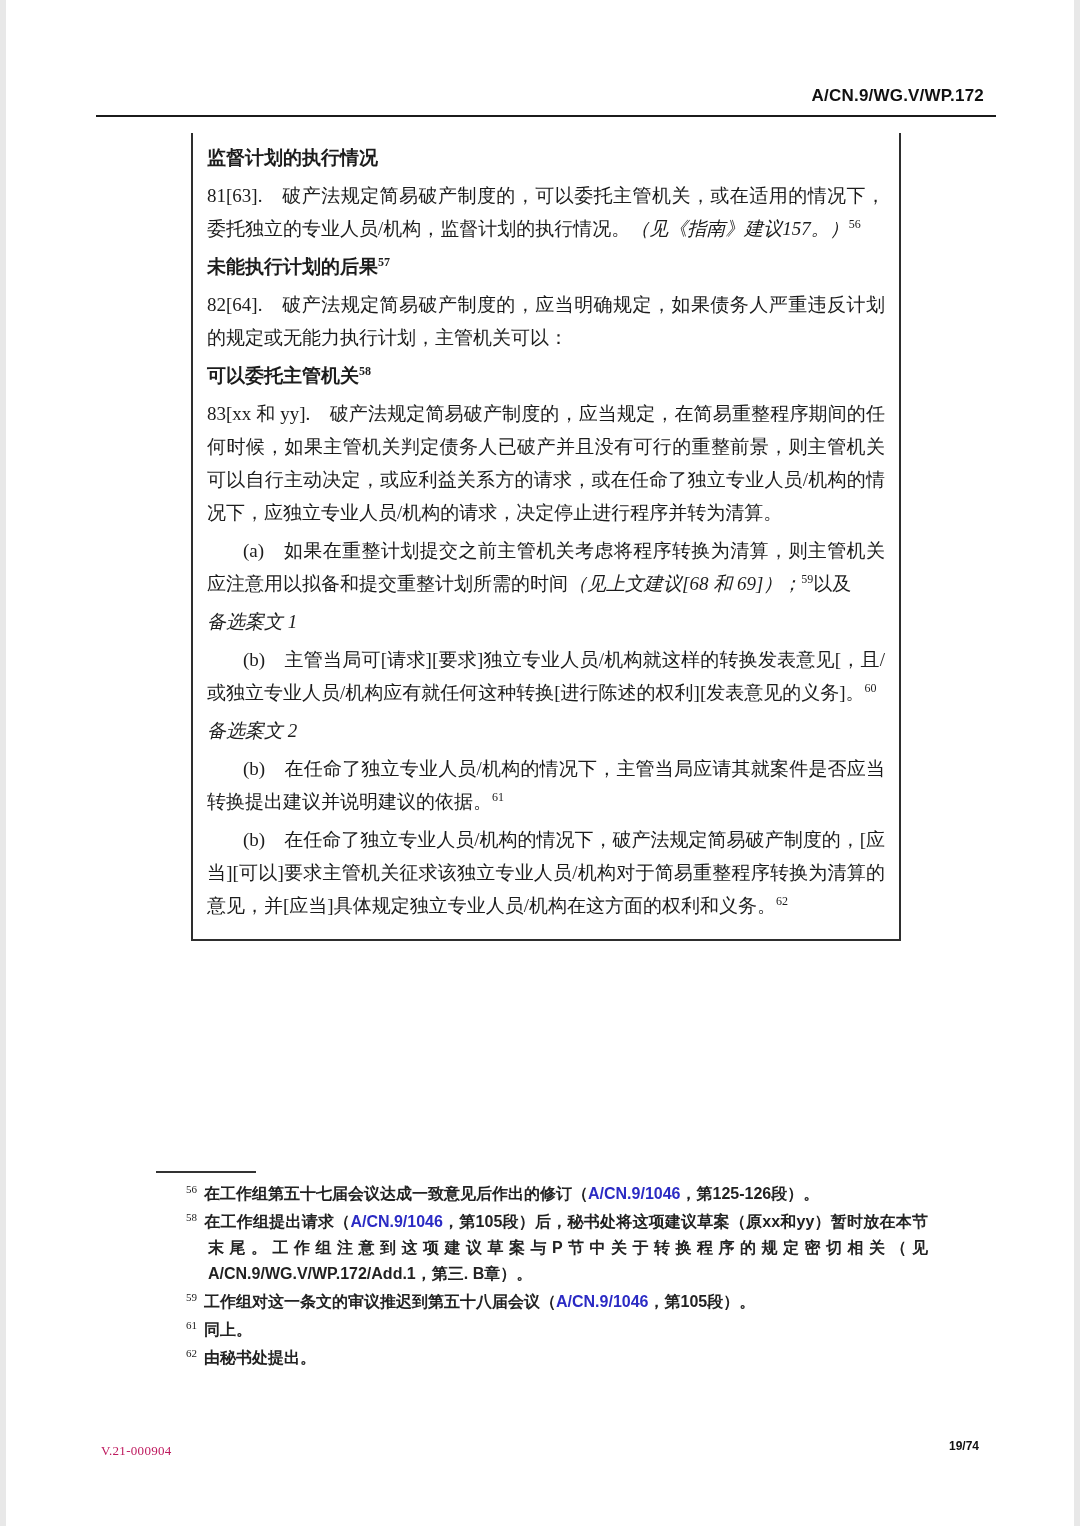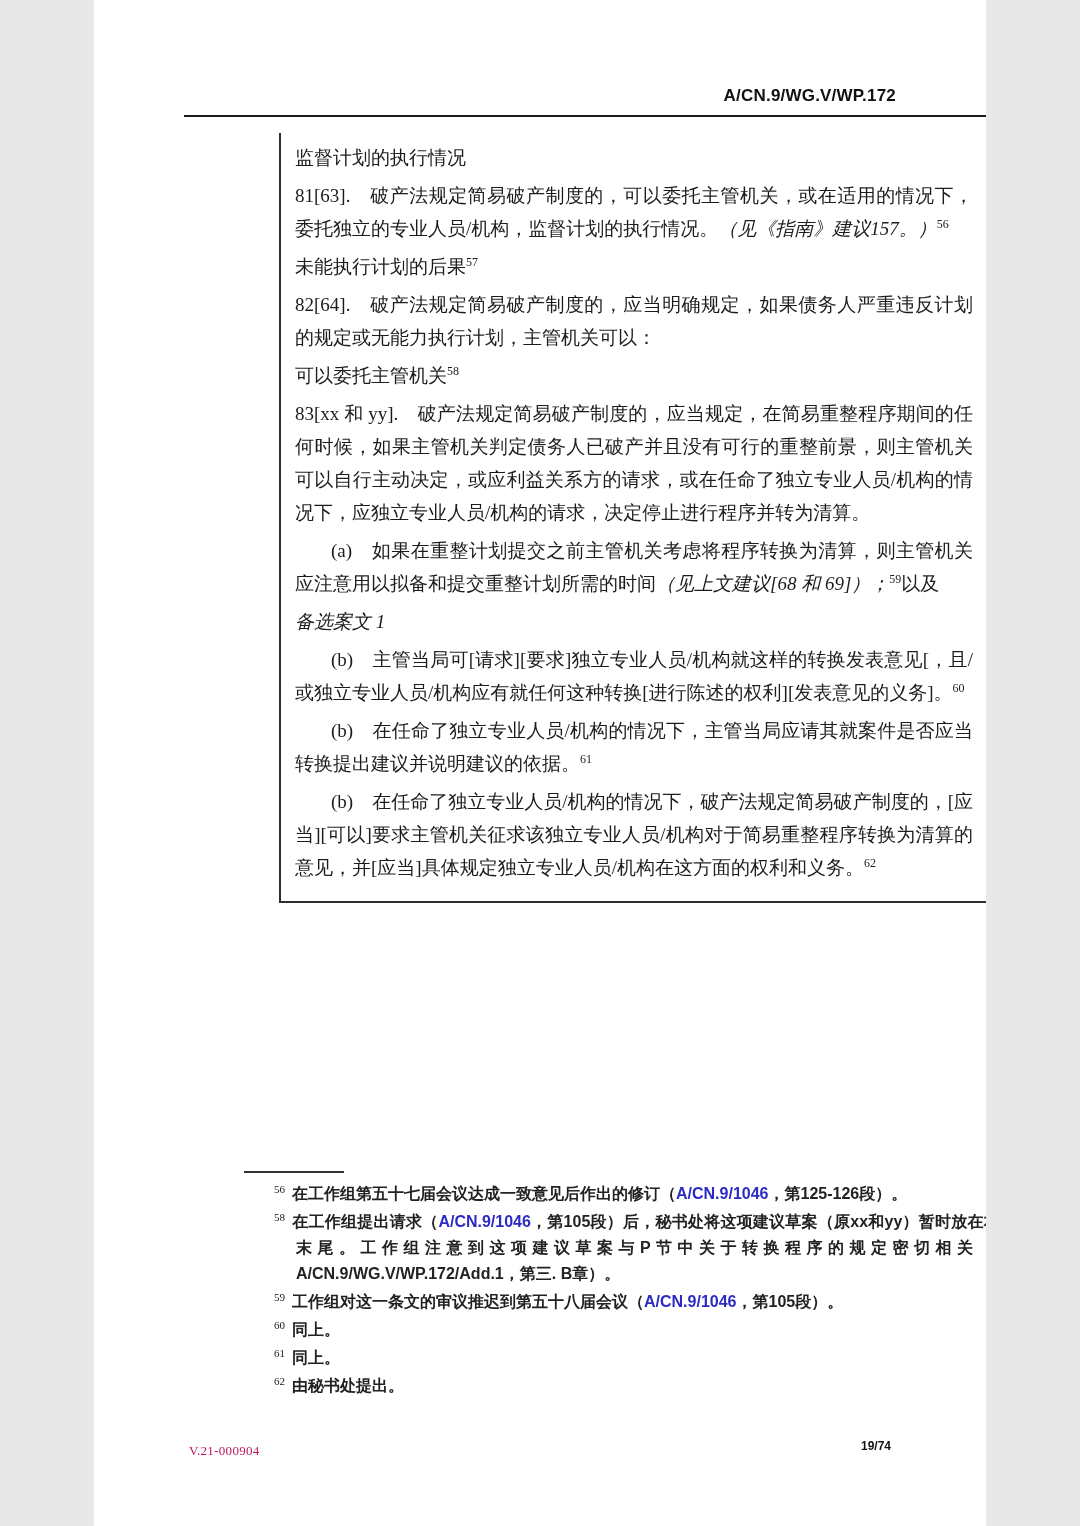--- a/index.html
+++ b/index.html
@@ -1,18 +1,18 @@
 <!DOCTYPE html>
 <html lang="zh"><head>
 <meta charset="utf-8">
 <style>
   html,body{margin:0;padding:0;background:#e8e8e8;}
   .page{
     position:relative;
-    width:892px;height:1526px;
+    width:1068px;height:1526px;
     background:#ffffff;
     margin:0 auto;
     color:#1c1c1c;
     overflow:hidden;
   }
   
   .doc-symbol{
     position:absolute;top:86px;right:90px;
     font-family:"Liberation Sans","DejaVu Sans",sans-serif;
     font-weight:bold;font-size:17px;letter-spacing:.2px;color:#111;
@@ -27,21 +27,21 @@
     padding:6px 14px 12px 14px;
     border-left:2px solid #2e2e2e;
     border-right:2px solid #2e2e2e;
     border-bottom:2px solid #2e2e2e;
     font-family:"Liberation Serif","DejaVu Serif",serif;
     font-size:19px;line-height:33px;
     text-align:justify;
     color:#1c1c1c;
   }
   .content-box p{margin:5px 0;}
-  .bhead{font-weight:normal;margin:9px 0 2px;}
+  .bhead{font-weight:bold;margin:9px 0 2px;}
   .bhead.first{margin-top:2px;}
   .alt-label{font-style:italic;margin:9px 0 2px;}
   .sub{text-indent:36px;}
   .kai{font-style:italic;}
   .content-box sup{font-size:12px;line-height:0;vertical-align:super;letter-spacing:0;}
   
   .fn-rule{
     position:absolute;top:1171px;left:150px;width:100px;height:2px;background:#333;
   }
   .footnotes{
@@ -88,37 +88,37 @@
 
     <p class="bhead"><span>可以委托主管机关</span><sup>58</sup></p>
 
     <p>83[xx 和 yy].　破产法规定简易破产制度的，应当规定，在简易重整程序期间的任何时候，如果主管机关判定债务人已破产并且没有可行的重整前景，则主管机关可以自行主动决定，或应利益关系方的请求，或在任命了独立专业人员/机构的情况下，应独立专业人员/机构的请求，决定停止进行程序并转为清算。</p>
 
     <p class="sub"><span>(a)　如果在重整计划提交之前主管机关考虑将程序转换为清算，则主管机关应注意用以拟备和提交重整计划所需的时间</span><span class="kai">（见上文建议[68 和 69]）；</span><sup>59</sup><span>以及</span></p>
 
     <p class="alt-label">备选案文 1</p>
     <p class="sub"><span>(b)　主管当局可[请求][要求]独立专业人员/机构就这样的转换发表意见[，且/或独立专业人员/机构应有就任何这种转换[进行陈述的权利][发表意见的义务]。</span><sup>60</sup></p>
 
+    <p class="alt-label">备选案文 2</p>
     <p class="sub"><span>(b)　在任命了独立专业人员/机构的情况下，主管当局应请其就案件是否应当转换提出建议并说明建议的依据。</span><sup>61</sup></p>
 
     <p class="sub"><span>(b)　在任命了独立专业人员/机构的情况下，破产法规定简易破产制度的，[应当][可以]要求主管机关征求该独立专业人员/机构对于简易重整程序转换为清算的意见，并[应当]具体规定独立专业人员/机构在这方面的权利和义务。</span><sup>62</sup></p>
 
   </div>
 
   <div class="fn-rule"></div>
 
   <div class="footnotes">
     <p class="fn"><sup>56</sup><span>在工作组第五十七届会议达成一致意见后作出的修订（</span><span class="link">A/CN.9/1046</span><span>，第125-126段）。</span></p>
 
 
     <p class="fn"><sup>58</sup><span>在工作组提出请求（</span><span class="link">A/CN.9/1046</span><span>，第105段）后，秘书处将这项建议草案（原xx和yy）暂时放在本节末尾。工作组注意到这项建议草案与P节中关于转换程序的规定密切相关（见 A/CN.9/WG.V/WP.172/Add.1，第三. B章）。</span></p>
 
     <p class="fn"><sup>59</sup><span>工作组对这一条文的审议推迟到第五十八届会议（</span><span class="link">A/CN.9/1046</span><span>，第105段）。</span></p>
 
-    <p class="fn"><sup>60</sup><span>同上。</span></p>
 
     <p class="fn"><sup>61</sup><span>同上。</span></p>
 
     <p class="fn"><sup>62</sup><span>由秘书处提出。</span></p>
   </div>
 
   <div class="footer-doc-id">V.21-000904</div>
   <div class="footer-page-number">19/74</div>
 
 </div>

